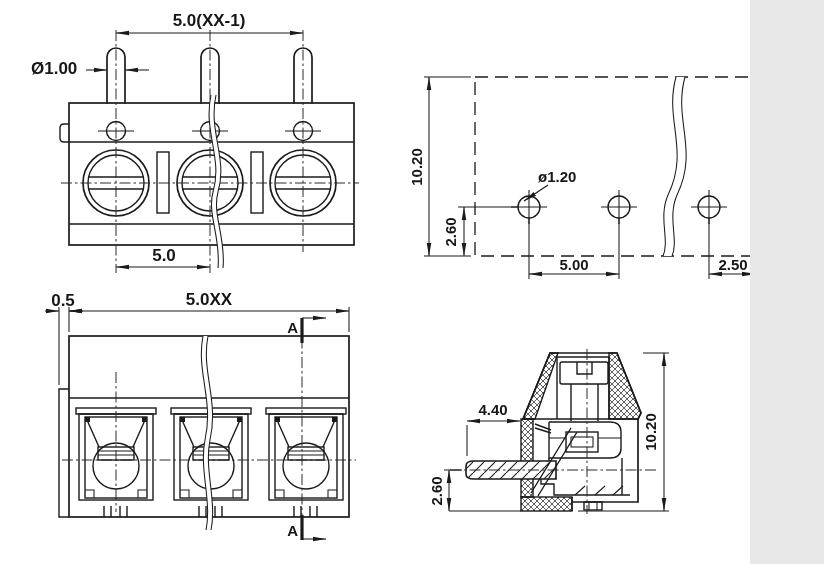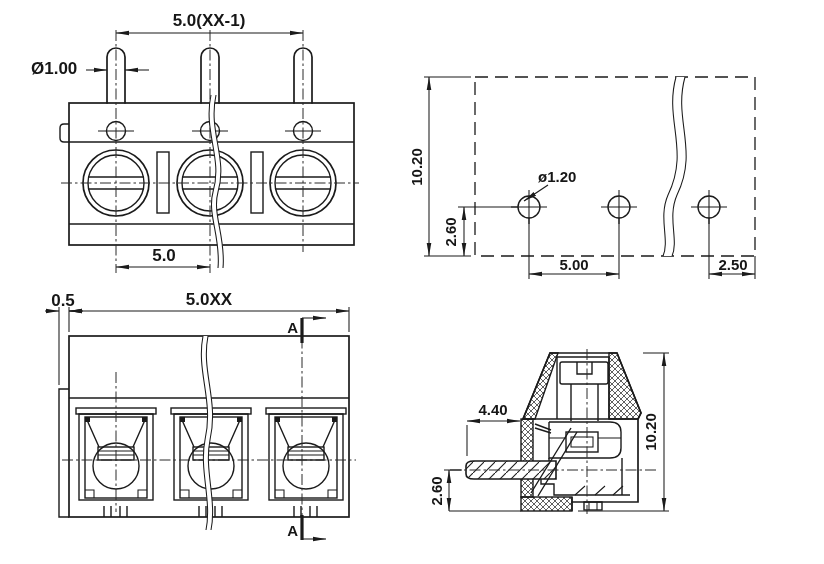--- a/index.html
+++ b/index.html
@@ -1,16 +1,16 @@
 <!DOCTYPE html>
 <html><head>
 <meta charset="utf-8">
 <style>
   html,body{margin:0;padding:0;background:#e8e8e8;}
-  .canvas{position:relative;width:824px;height:564px;background:#fff;overflow:hidden;
+  .canvas{position:relative;width:750px;height:564px;background:#fff;overflow:hidden;
           font-family:"Liberation Sans",sans-serif;}
   svg{position:absolute;inset:0;}
   .ol{fill:none;stroke:#1b1b1b;stroke-width:1.7;stroke-linecap:round;}
   .ol2{fill:none;stroke:#1b1b1b;stroke-width:1.4;}
   .th{fill:none;stroke:#1b1b1b;stroke-width:1.05;}
   .cl{fill:none;stroke:#2a2a2a;stroke-width:1;stroke-dasharray:11 3 2.5 3;}
   .dash{fill:none;stroke:#1b1b1b;stroke-width:1.3;stroke-dasharray:13 7;}
   .wf{fill:#fff;stroke:none;}
   .dt{font:700 17px "Liberation Sans",sans-serif;fill:#161616;}
   .dt2{font:700 15px "Liberation Sans",sans-serif;fill:#161616;}

